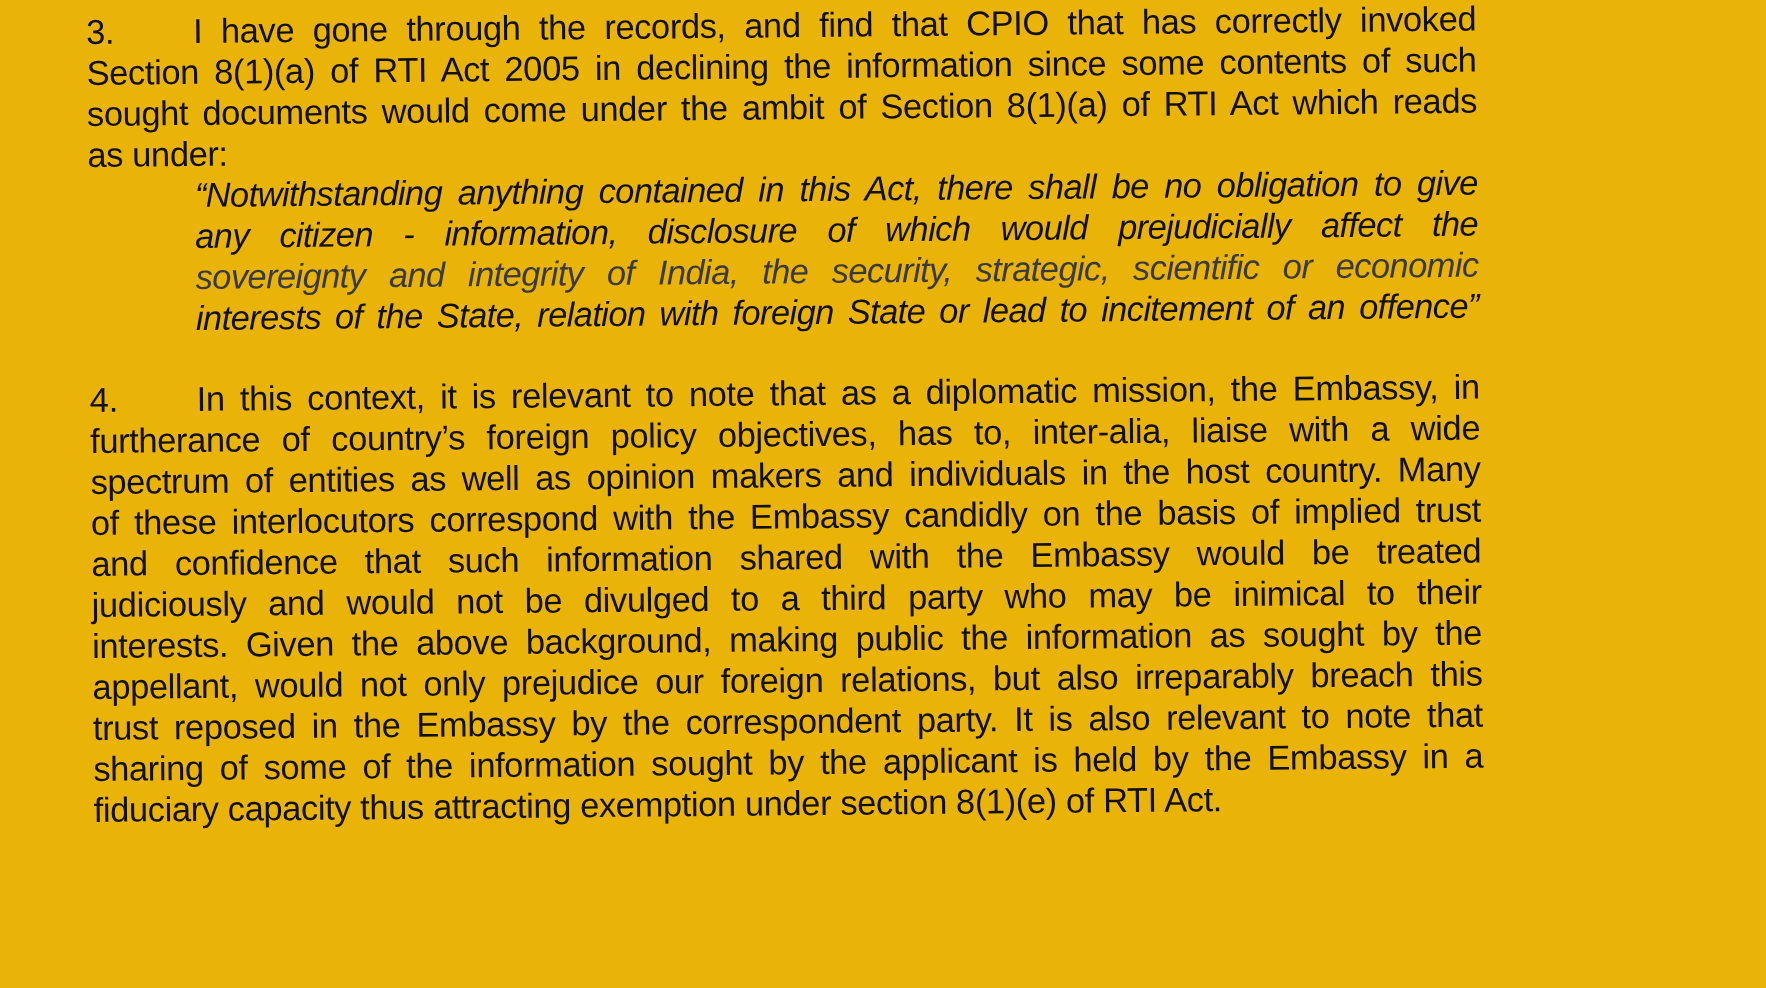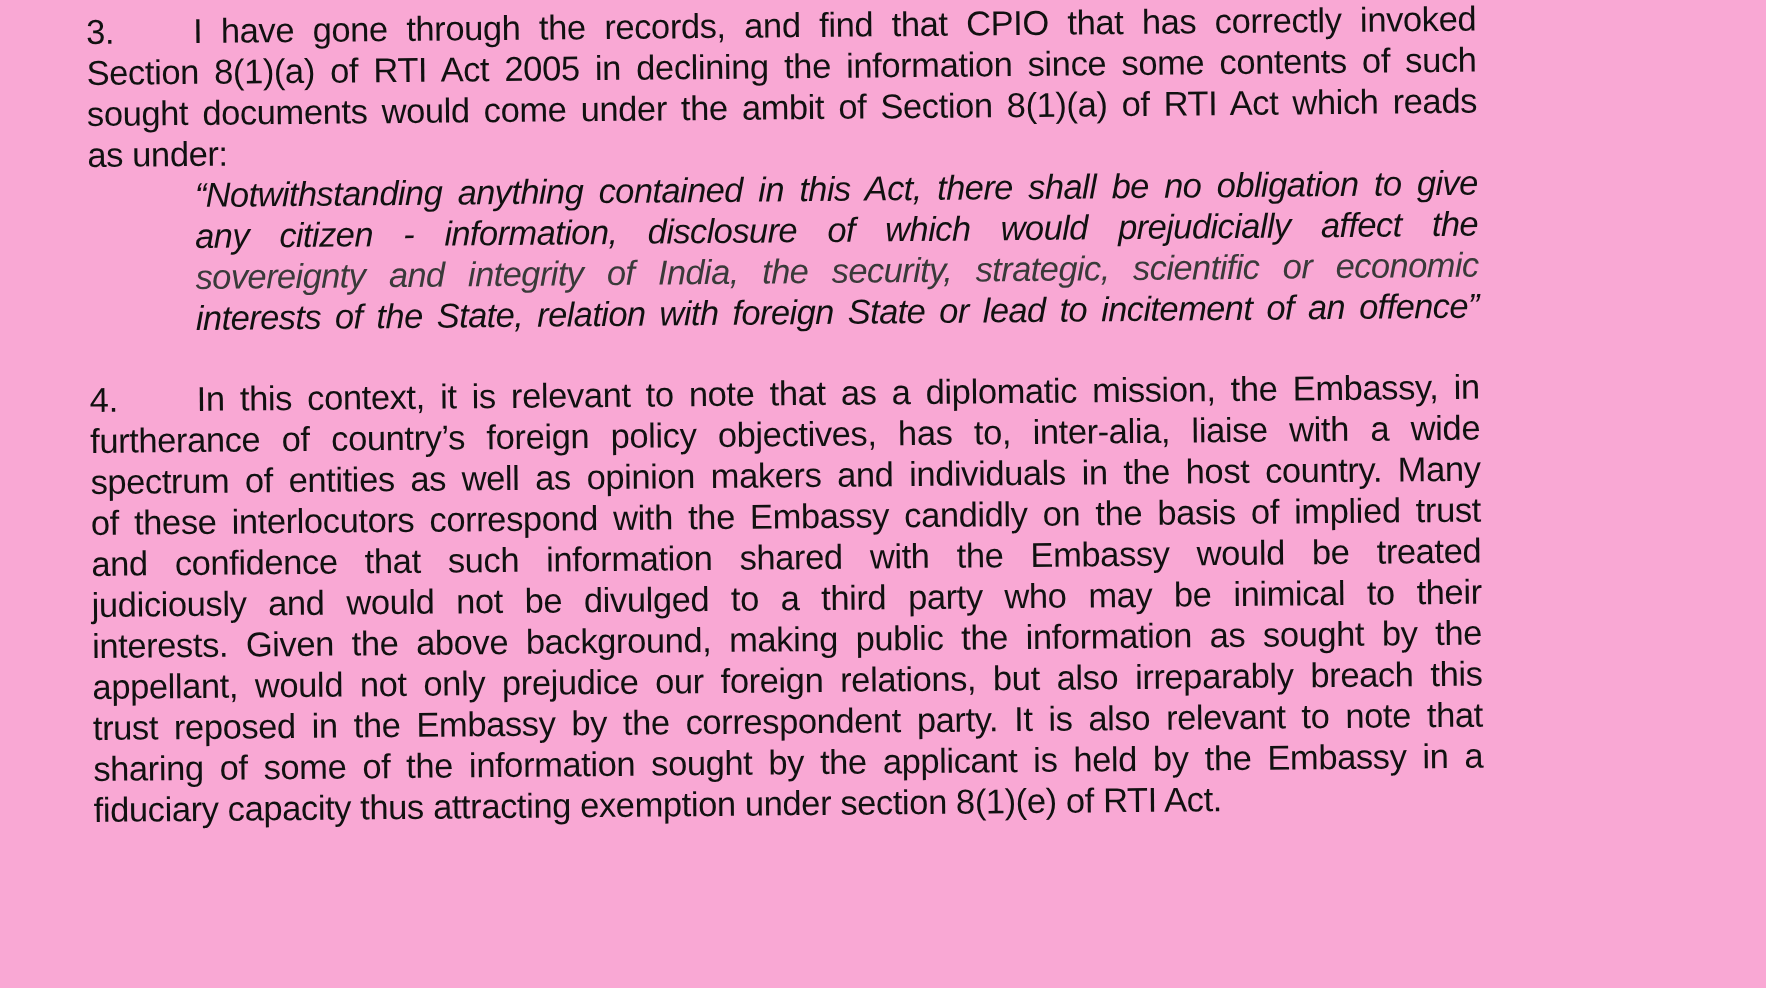--- a/index.html
+++ b/index.html
@@ -12,21 +12,21 @@
     height: 988px;
     overflow: hidden;
     position: relative;
   }
   .page {
     position: absolute;
     left: 0;
     top: 0;
     width: 1766px;
     height: 988px;
-    background: #f9a8d4;
+    background: #eab308;
     text-decoration: underline;
   }
   .scan {
     position: absolute;
     left: 86px;
     top: 12px;
     width: 1390px;
     transform: rotate(-0.55deg);
     transform-origin: 0 0;
     color: #111111;

